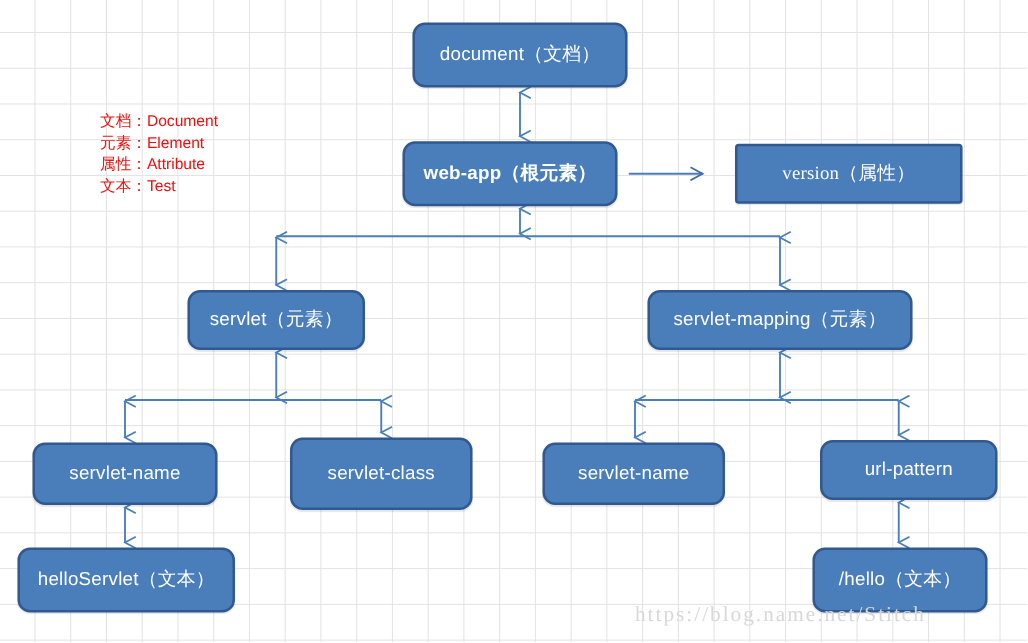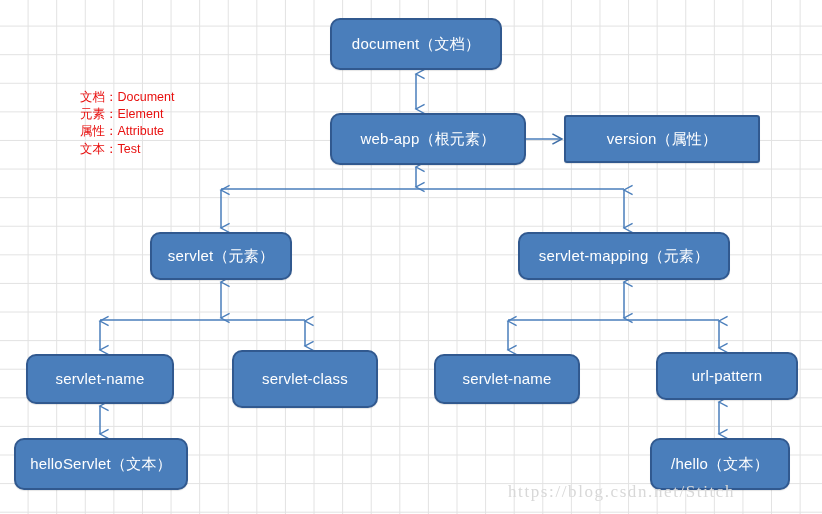--- a/index.html
+++ b/index.html
@@ -141,26 +141,26 @@
   </svg>
 
   <div id="legend">
     <span class="lrow"><span>文档：</span><span>Document</span></span>
     <span class="lrow"><span>元素：</span><span>Element</span></span>
     <span class="lrow"><span>属性：</span><span>Attribute</span></span>
     <span class="lrow"><span>文本：</span><span>Test</span></span>
   </div>
 
   <div class="node round" style="left: 330px; top: 18px; width: 172px; height: 52px;">document（文档）</div>
-  <div class="node round" style="left: 330px; top: 113px; width: 196px; height: 52px;">web-app（根元素）</div>
-  <div class="node square" style="left: 564px; top: 115px; width: 196px; height: 48px;">version（属性）</div>
+  <div class="node round" style="left: 322px; top: 113px; width: 172px; height: 52px; font-weight: bold;">web-app（根元素）</div>
+  <div class="node square" style="left: 588px; top: 115px; width: 182px; height: 48px; font-family: Liberation Serif, serif;">version（属性）</div>
   <div class="node round" style="left: 150px; top: 232px; width: 142px; height: 48px;">servlet（元素）</div>
   <div class="node round" style="left: 518px; top: 232px; width: 212px; height: 48px;">servlet-mapping（元素）</div>
   <div class="node round" style="left: 26px; top: 354px; width: 148px; height: 50px;">servlet-name</div>
   <div class="node round" style="left: 232px; top: 350px; width: 146px; height: 58px;">servlet-class</div>
   <div class="node round" style="left: 434px; top: 354px; width: 146px; height: 50px;">servlet-name</div>
   <div class="node round" style="left: 648px; top: 352px; width: 142px; height: 48px; margin-left: 8px;">url-pattern</div>
   <div class="node round" style="left: 14px; top: 438px; width: 174px; height: 52px;">helloServlet（文本）</div>
   <div class="node round" style="left: 650px; top: 438px; width: 140px; height: 52px;">/hello（文本）</div>
 
-  <div id="watermark">https://blog.csdn.net/Stitch</div>
+  <div id="watermark">https://blog.name.net/Stitch</div>
 
 </div>
 
 </body></html>

